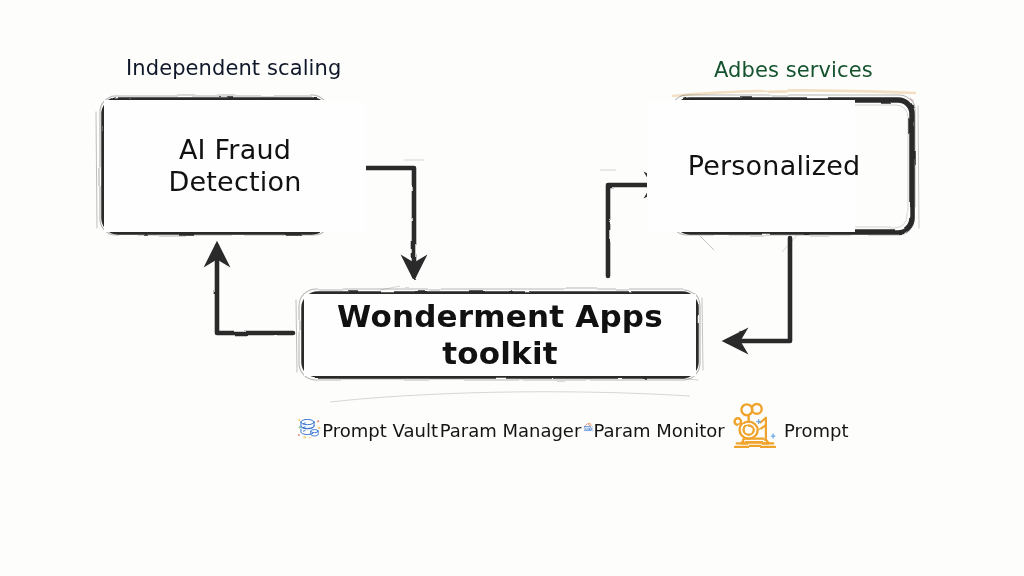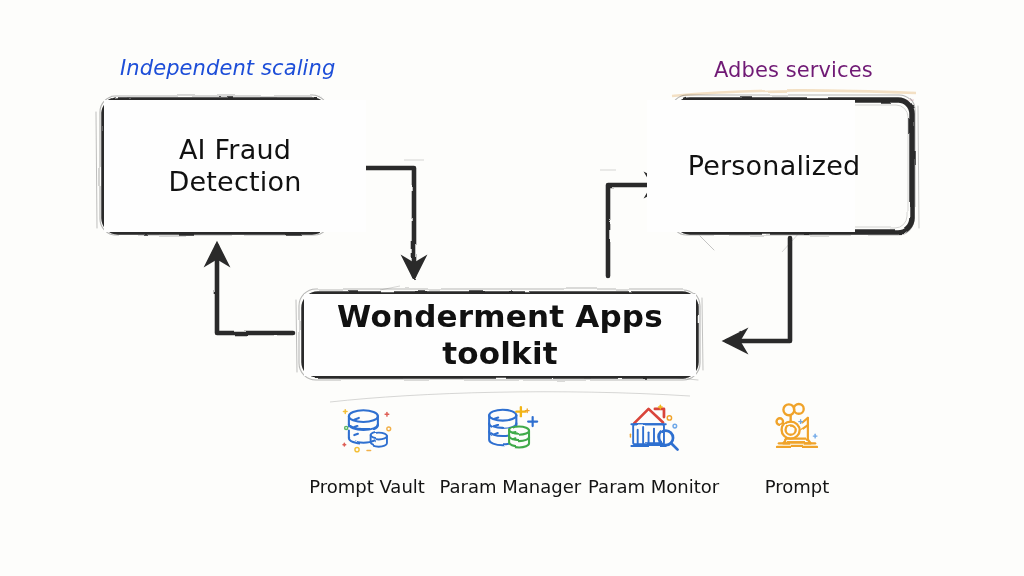--- a/index.html
+++ b/index.html
@@ -53,42 +53,40 @@
     font-weight: 700;
   }
   .group-label {
     position: absolute;
     font-size: 21px;
     font-weight: 500;
     white-space: nowrap;
     letter-spacing: 0.1px;
   }
   #label-independent-scaling {
-    left: 120px; top: 56px;
-    color: #1d4ed8;
-    font-style: italic;
+    left: 126px; top: 56px;
+    color: #0f172a;
   }
   #label-adbes-services {
     left: 714px; top: 58px;
-    color: #701a75;
+    color: #14532d;
   }
   #service-row {
     position: absolute;
     left: 296px; top: 398px;
     width: 572px; height: 100px;
     display: flex;
     align-items: flex-start;
     justify-content: space-between;
   }
   .service-item {
     width: 142px;
     display: flex;
-    flex-direction: column;
+    flex-direction: row;
     align-items: center;
-    gap: 14px;
   }
   .service-icon {
     width: 58px;
     height: 58px;
     display: block;
   }
   .service-label {
     margin-top: 6px;
     font-size: 18px;
     color: #141414;

